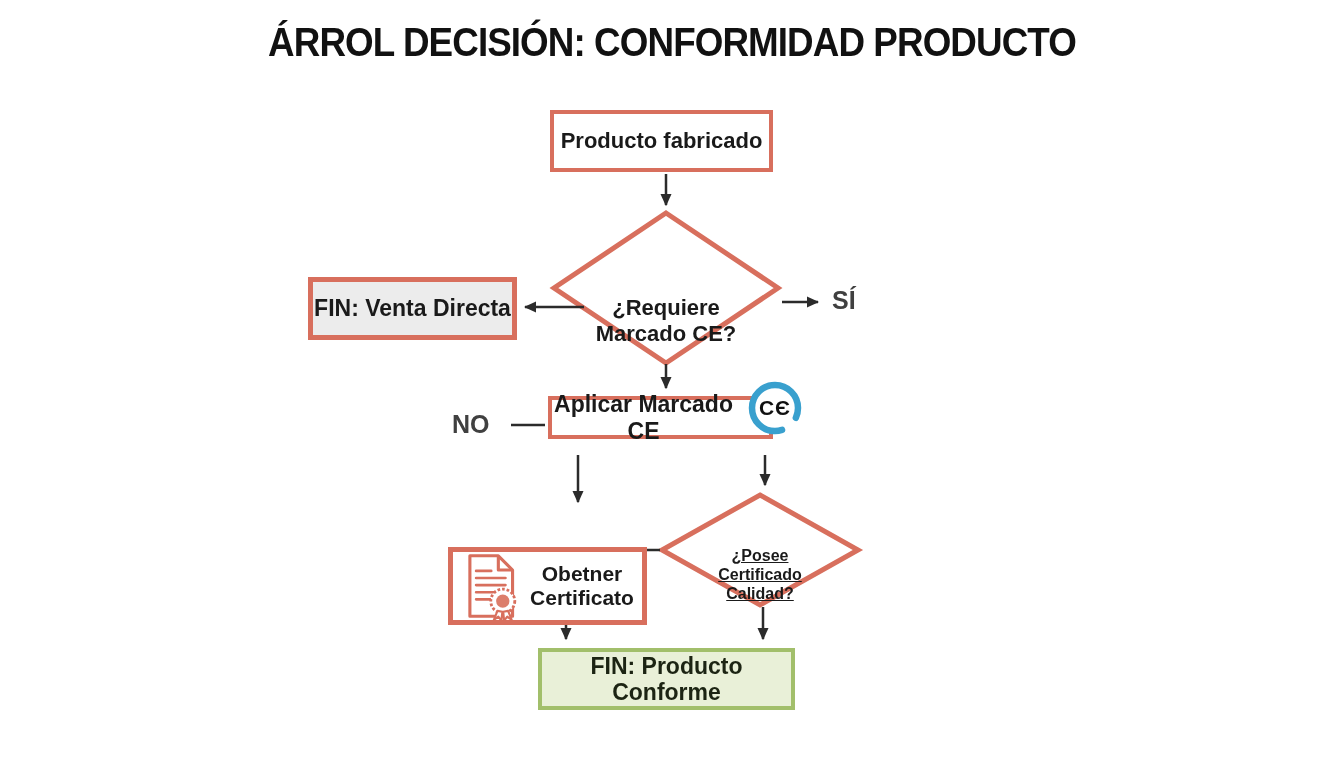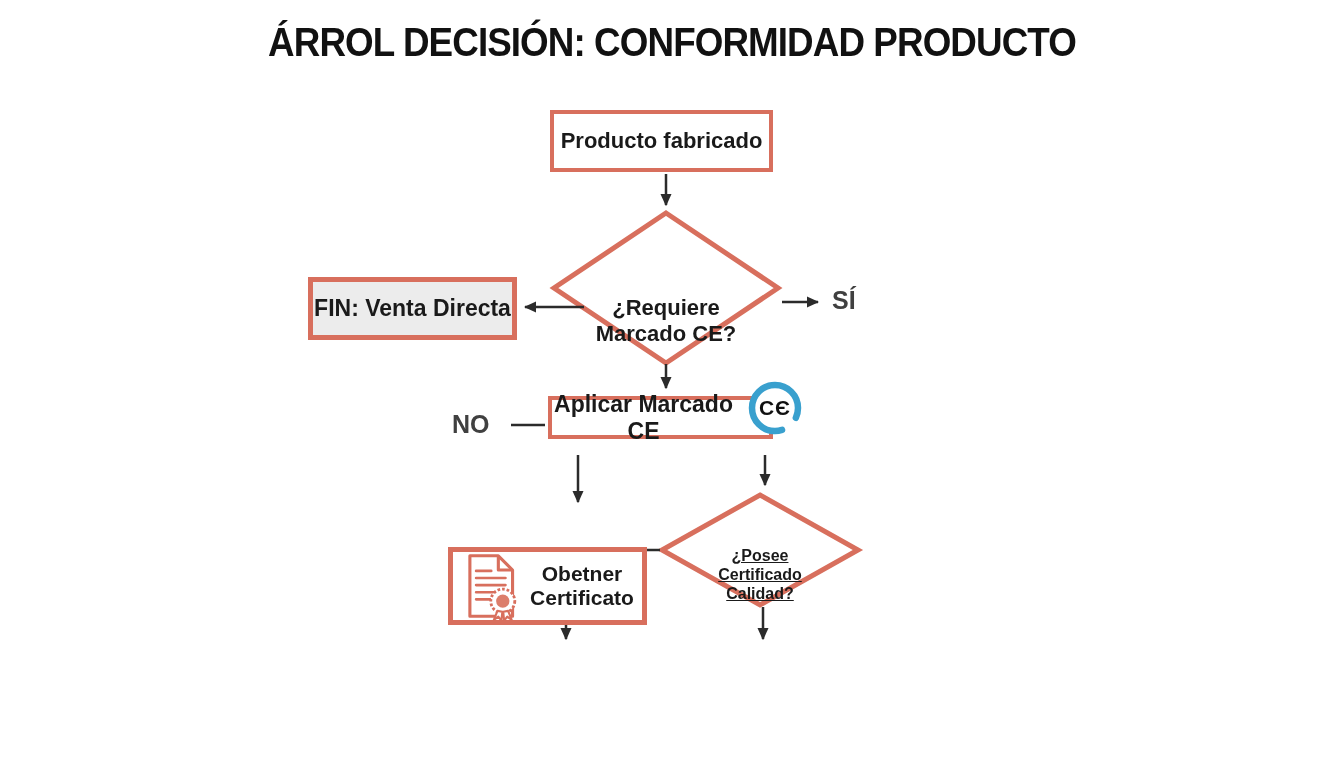--- a/index.html
+++ b/index.html
@@ -98,20 +98,23 @@
       <path d="M17 22 H34 M17 30 H50 M17 38 H50 M17 46 H50 M17 54 H33" fill="none" stroke="#d86f5d" stroke-width="3" stroke-linecap="round"></path>
       <circle cx="47" cy="56" r="13.5" fill="#ffffff" stroke="#d86f5d" stroke-width="3.2" stroke-dasharray="3 2.2"></circle>
       <circle cx="47" cy="56" r="7.5" fill="#dc7e6b"></circle>
       <path d="M41 67 L37 77 L42 73.5 L45.5 78 L46.5 68 Z" fill="#ffffff" stroke="#d86f5d" stroke-width="2.4" stroke-linejoin="round"></path>
       <path d="M53 67 L57 77 L52 73.5 L48.5 78 L47.5 68 Z" fill="#ffffff" stroke="#d86f5d" stroke-width="2.4" stroke-linejoin="round"></path>
     </svg>
     <span class="node-text">Obetner
 Certificato</span>
   </div>
 
+  <div class="node" id="node-conforme">
+    <span class="node-text">FIN: Producto Conforme</span>
+  </div>
 
   <div class="dlabel" id="dlabel-1">¿Requiere
 Marcado CE?</div>
   <div class="dlabel" id="dlabel-2">¿Posee
 Certificado
 Calidad?</div>
 
   <div class="elabel" id="label-si">SÍ</div>
   <div class="elabel" id="label-no">NO</div>
 

